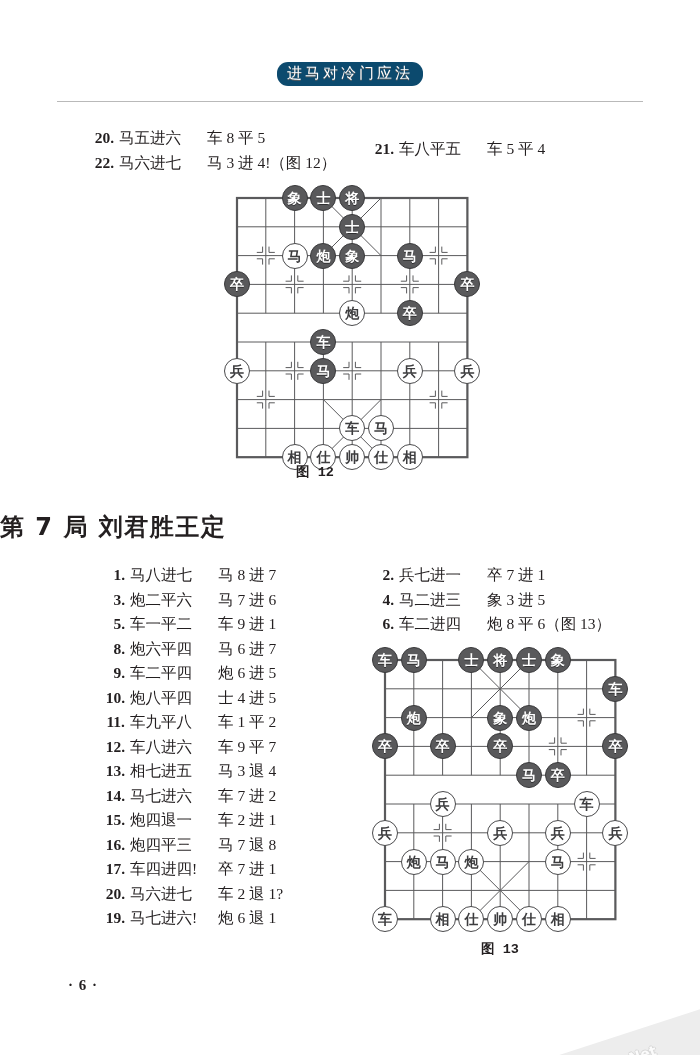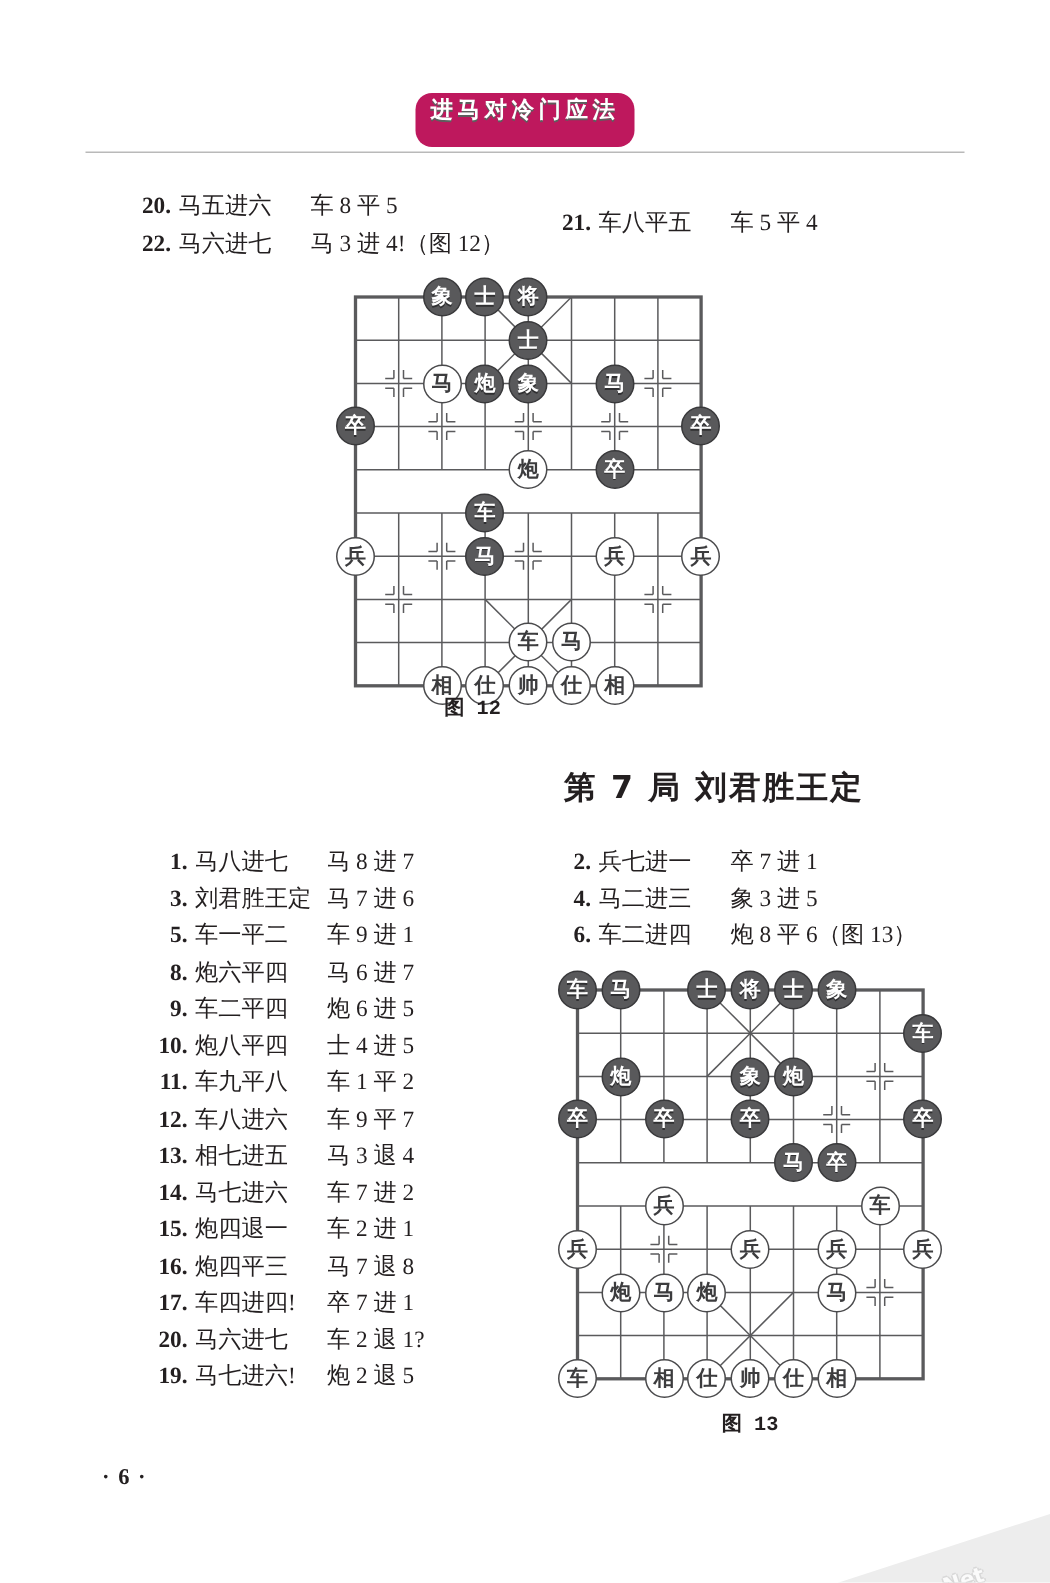--- a/index.html
+++ b/index.html
@@ -15,24 +15,24 @@
   }
 
   
   .header-wrap{
     position:absolute; left:0; top:62px; width:700px;
     text-align:center;
   }
   .header-pill{
     display:inline-block;
     font-family:"DejaVu Sans","Liberation Sans",sans-serif;
-    font-size:15px; font-weight:bold; letter-spacing:3px;
+    font-size:15px; font-weight:normal; letter-spacing:3px;
     color:#ffffff;
-    padding:3px 10px 16px 10px;
-    background:#be185d;
+    padding:3px 10px 4px 10px;
+    background:#0c4a6e;
     border-radius:11px;
     text-shadow:0 1px 0 #5e5e5e;
     line-height:1.15;
   }
   .header-rule{
     position:absolute; left:57px; top:101px;
     width:586px; height:1px; background:#b9b9b9;
   }
 
   
@@ -49,22 +49,22 @@
   #moves-top-left  { left:88px;  top:126px; }
   #moves-top-right { left:368px; top:137px; }
   #moves-left      { left:99px;  top:563px; }
   #moves-right     { left:368px; top:563px; }
 
   .num-w{ display:inline-block; width:26px; text-align:right; margin-right:5px; }
 
   
   .section-title{
     position:absolute; left:0; top:511px; width:576px;
-    text-align:right;
-    font-size:21px; font-weight:bold;
+    text-align:left;
+    font-size:24px; font-weight:bold;
     letter-spacing:1.5px;
     font-family:"DejaVu Sans","Liberation Sans",sans-serif;
   }
 
   
   .fig-caption{
     position:absolute; text-align:center;
     font-size:13.5px; font-weight:bold;
     font-family:Liberation Mono, monospace;
   }
@@ -299,34 +299,34 @@
 
 <div class="section-title">第 7 局   刘君胜王定</div>
 
 <div class="moves" id="moves-right">
     <div class="mv"><span class="num num-w">2.</span><span class="mA">兵七进一</span><span>卒 7 进 1</span></div>
     <div class="mv"><span class="num num-w">4.</span><span class="mA">马二进三</span><span>象 3 进 5</span></div>
     <div class="mv"><span class="num num-w">6.</span><span class="mA">车二进四</span><span>炮 8 平 6（图 13）</span></div>
   </div>
 <div class="moves" id="moves-left">
     <div class="mv"><span class="num num-w">1.</span><span class="mA">马八进七</span><span>马 8 进 7</span></div>
-    <div class="mv"><span class="num num-w">3.</span><span class="mA">刘君胜王定</span><span>马 7 进 6</span></div>
+    <div class="mv"><span class="num num-w">3.</span><span class="mA">炮二平六</span><span>马 7 进 6</span></div>
     <div class="mv"><span class="num num-w">5.</span><span class="mA">车一平二</span><span>车 9 进 1</span></div>
     <div class="mv"><span class="num num-w">8.</span><span class="mA">炮六平四</span><span>马 6 进 7</span></div>
     <div class="mv"><span class="num num-w">9.</span><span class="mA">车二平四</span><span>炮 6 进 5</span></div>
     <div class="mv"><span class="num num-w">10.</span><span class="mA">炮八平四</span><span>士 4 进 5</span></div>
     <div class="mv"><span class="num num-w">11.</span><span class="mA">车九平八</span><span>车 1 平 2</span></div>
     <div class="mv"><span class="num num-w">12.</span><span class="mA">车八进六</span><span>车 9 平 7</span></div>
     <div class="mv"><span class="num num-w">13.</span><span class="mA">相七进五</span><span>马 3 退 4</span></div>
     <div class="mv"><span class="num num-w">14.</span><span class="mA">马七进六</span><span>车 7 进 2</span></div>
     <div class="mv"><span class="num num-w">15.</span><span class="mA">炮四退一</span><span>车 2 进 1</span></div>
     <div class="mv"><span class="num num-w">16.</span><span class="mA">炮四平三</span><span>马 7 退 8</span></div>
     <div class="mv"><span class="num num-w">17.</span><span class="mA">车四进四!</span><span>卒 7 进 1</span></div>
     <div class="mv"><span class="num num-w">20.</span><span class="mA">马六进七</span><span>车 2 退 1?</span></div>
-    <div class="mv"><span class="num num-w">19.</span><span class="mA">马七进六!</span><span>炮 2 退 5</span></div>
+    <div class="mv"><span class="num num-w">19.</span><span class="mA">马七进六!</span><span>炮 6 退 1</span></div>
   </div>
 
 <div class="board" id="board-13" style="left: 369px; top: 644px; width: 262.4px; height: 291.2px;">
     <svg width="262.4" height="291.2">
       <g transform="translate(16,16)" stroke="#5a5a5c" fill="none">
         <line x1="0" y1="0" x2="230.4" y2="0" stroke-width="1"></line>
         <line x1="0" y1="28.8" x2="230.4" y2="28.8" stroke-width="1"></line>
         <line x1="0" y1="57.6" x2="230.4" y2="57.6" stroke-width="1"></line>
         <line x1="0" y1="86.4" x2="230.4" y2="86.4" stroke-width="1"></line>
         <line x1="0" y1="115.2" x2="230.4" y2="115.2" stroke-width="1"></line>

